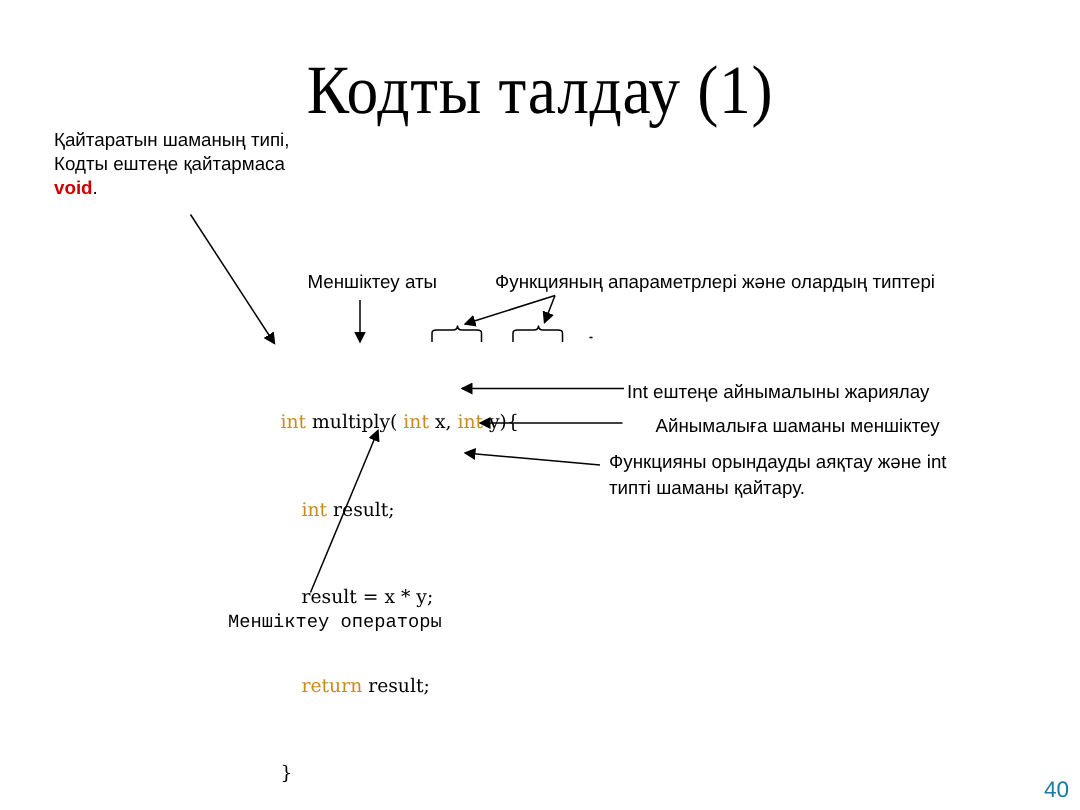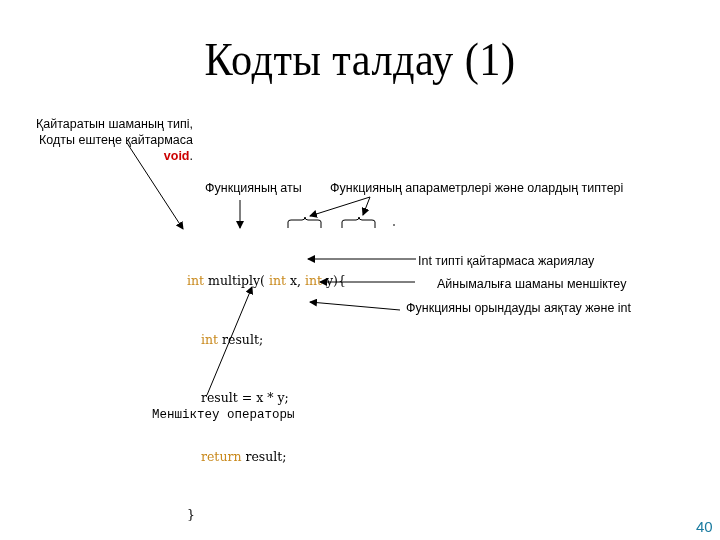--- a/index.html
+++ b/index.html
@@ -30,22 +30,21 @@
     }
     .note {
       position: absolute;
       font-size: 12.5px;
       line-height: 16px;
       white-space: nowrap;
       font-family: "Liberation Sans", sans-serif;
     }
     .return-note {
       left: 36px;
-      top: 116px;
-      text-align: right;
+      top: 85px;
     }
     .void-kw {
       color: #cc0000;
       font-weight: bold;
     }
     .func-name-note { left: 205px; top: 180px; }
     .params-note { left: 330px; top: 180px; }
     .decl-note { left: 418px; top: 253px; }
     .assign-note { left: 437px; top: 276px; }
     .return-stmt-note { left: 406px; top: 300px; line-height: 17px; }
@@ -86,35 +85,36 @@
 <body>
 
 <div class="slide-title">Кодты талдау (1)</div>
 
 <div class="note return-note">
   <div>Қайтаратын шаманың типі,</div>
   <div>Кодты ештеңе қайтармаса</div>
   <div><span class="void-kw">void</span><span>.</span></div>
 </div>
 
-<div class="note func-name-note">Функцияның аты</div>
+<div class="note func-name-note">Меншіктеу аты</div>
 <div class="note params-note">Функцияның апараметрлері және олардың типтері</div>
 
 <div class="code">
   <span class="line"><span class="kw">int</span><span> multiply( </span><span class="kw">int</span><span> x, </span><span class="kw">int</span><span> y){</span></span>
   <span class="line indent"><span class="kw">int</span><span> result;</span></span>
   <span class="line indent"><span>result = x * y;</span></span>
   <span class="line indent"><span class="kw">return</span><span> result;</span></span>
   <span class="line"><span>}</span></span>
 </div>
 
-<div class="note decl-note">Int типті қайтармаса жариялау</div>
+<div class="note decl-note">Int ештеңе айнымалыны жариялау</div>
 <div class="note assign-note">Айнымалыға шаманы меншіктеу</div>
 <div class="note return-stmt-note">
   <div>Функцияны орындауды аяқтау және int</div>
+  <div>типті шаманы қайтару.</div>
 </div>
 <div class="note assign-op-note">Меншіктеу операторы</div>
 
 <svg class="overlay" viewBox="0 0 720 540">
   <defs>
     <marker id="ah" markerWidth="8" markerHeight="8" refX="7" refY="4" orient="auto" markerUnits="userSpaceOnUse">
       <path d="M0,0 L8,4 L0,8 z" fill="#000"></path>
     </marker>
   </defs>
 

